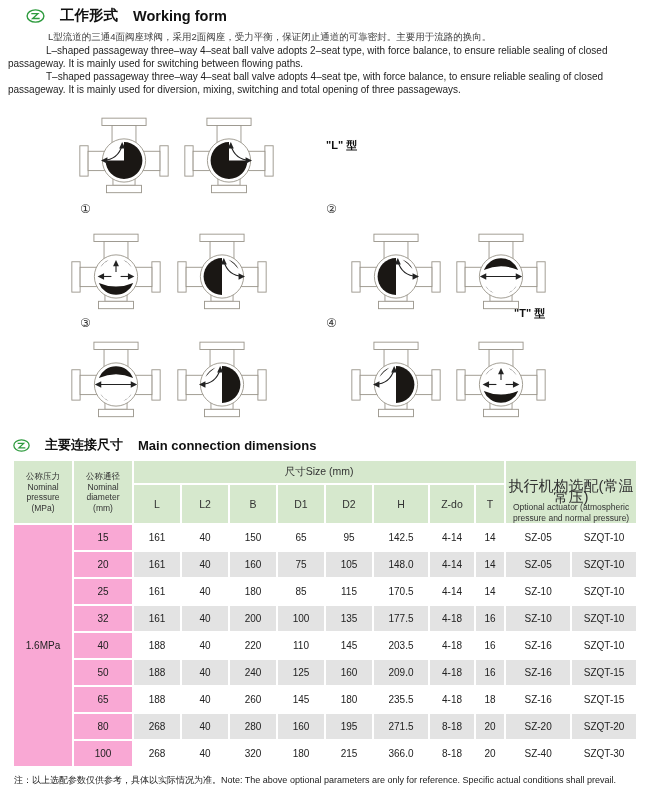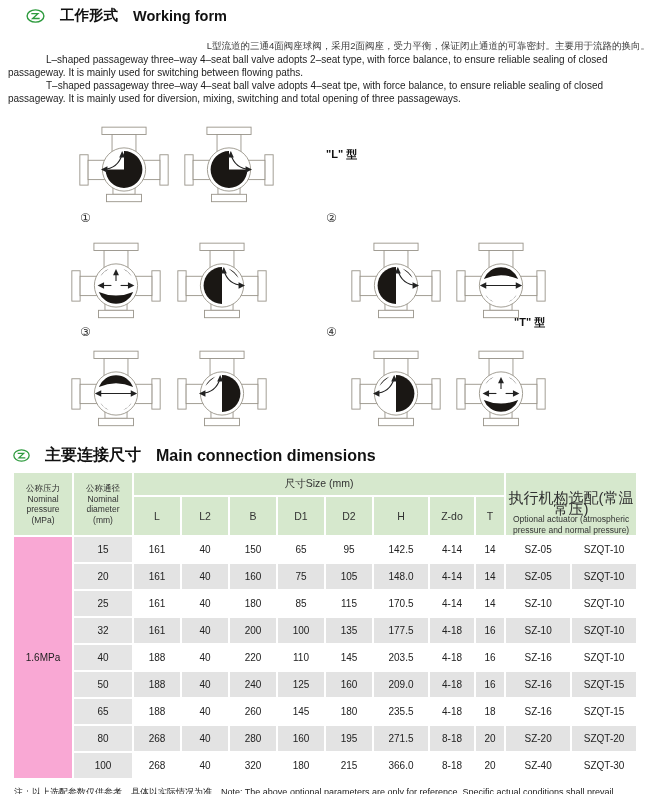--- a/index.html
+++ b/index.html
@@ -3,38 +3,38 @@
 <meta charset="utf-8">
 <style>
   html,body{margin:0;padding:0;}
   body{
     width:650px;height:794px;background:#ffffff;position:relative;overflow:hidden;
     font-family:"Liberation Sans","DejaVu Sans",sans-serif;color:#222;
   }
   .sec-title{display:flex;align-items:center;gap:15px;font-weight:bold;color:#111;}
   #wf-title{padding:6px 0 0 26px;font-size:14.5px;}
   .zh-line{padding-left:48px;font-size:9.5px;color:#3a3a3a;line-height:14px;}
-  .zh-block{margin-top:14px;text-align:right;}
+  .zh-block{margin-top:5px;}
   .en-para{margin:1px 8px 0 8px;font-size:10px;line-height:12.5px;color:#1d1d1d;text-indent:38px;}
   
   #diagram-area{position:relative;height:332px;margin-top:6px;}
   .valve{position:absolute;width:92px;height:97px;}
   .valve svg{width:100%;height:100%;display:block;}
   .marker{position:absolute;font-size:12px;color:#333;}
   .type-label{position:absolute;font-size:11px;font-weight:bold;color:#111;}
   
-  #dim-title{padding-left:13px;font-size:16px;margin-top:2px;}
+  #dim-title{padding-left:13px;font-size:13px;margin-top:2px;}
   #dim-table{margin:5px 0 0 12px;border-collapse:separate;border-spacing:2px;table-layout:fixed;width:626px;}
   #dim-table th,#dim-table td{text-align:center;vertical-align:middle;padding:0;overflow:hidden;}
   .hgreen{background:#d6e8cd;color:#333;font-weight:400;}
   .hdr-small{font-size:8.5px;line-height:10.5px;}
   .group-hdr{font-size:10.5px;height:14px;}
   .size-letter{font-size:10.5px;height:24px;}
   .col1{background:#f9a8d4;font-size:10px;color:#333;}
-  .col2{background:#e5e5e5;font-size:10px;color:#333;}
+  .col2{background:#f9a8d4;font-size:10px;color:#333;}
   #dim-table td{font-size:10px;height:25px;color:#222;}
   tr.gray td.data{background:#e3e3e3;}
   tr.white td.data{background:#ffffff;}
   .note{margin:6px 0 0 14px;font-size:9px;color:#222;letter-spacing:0;}
 </style>
 </head>
 <body>
 
 <div class="sec-title" id="wf-title">
   <span style="display:inline-flex;">

